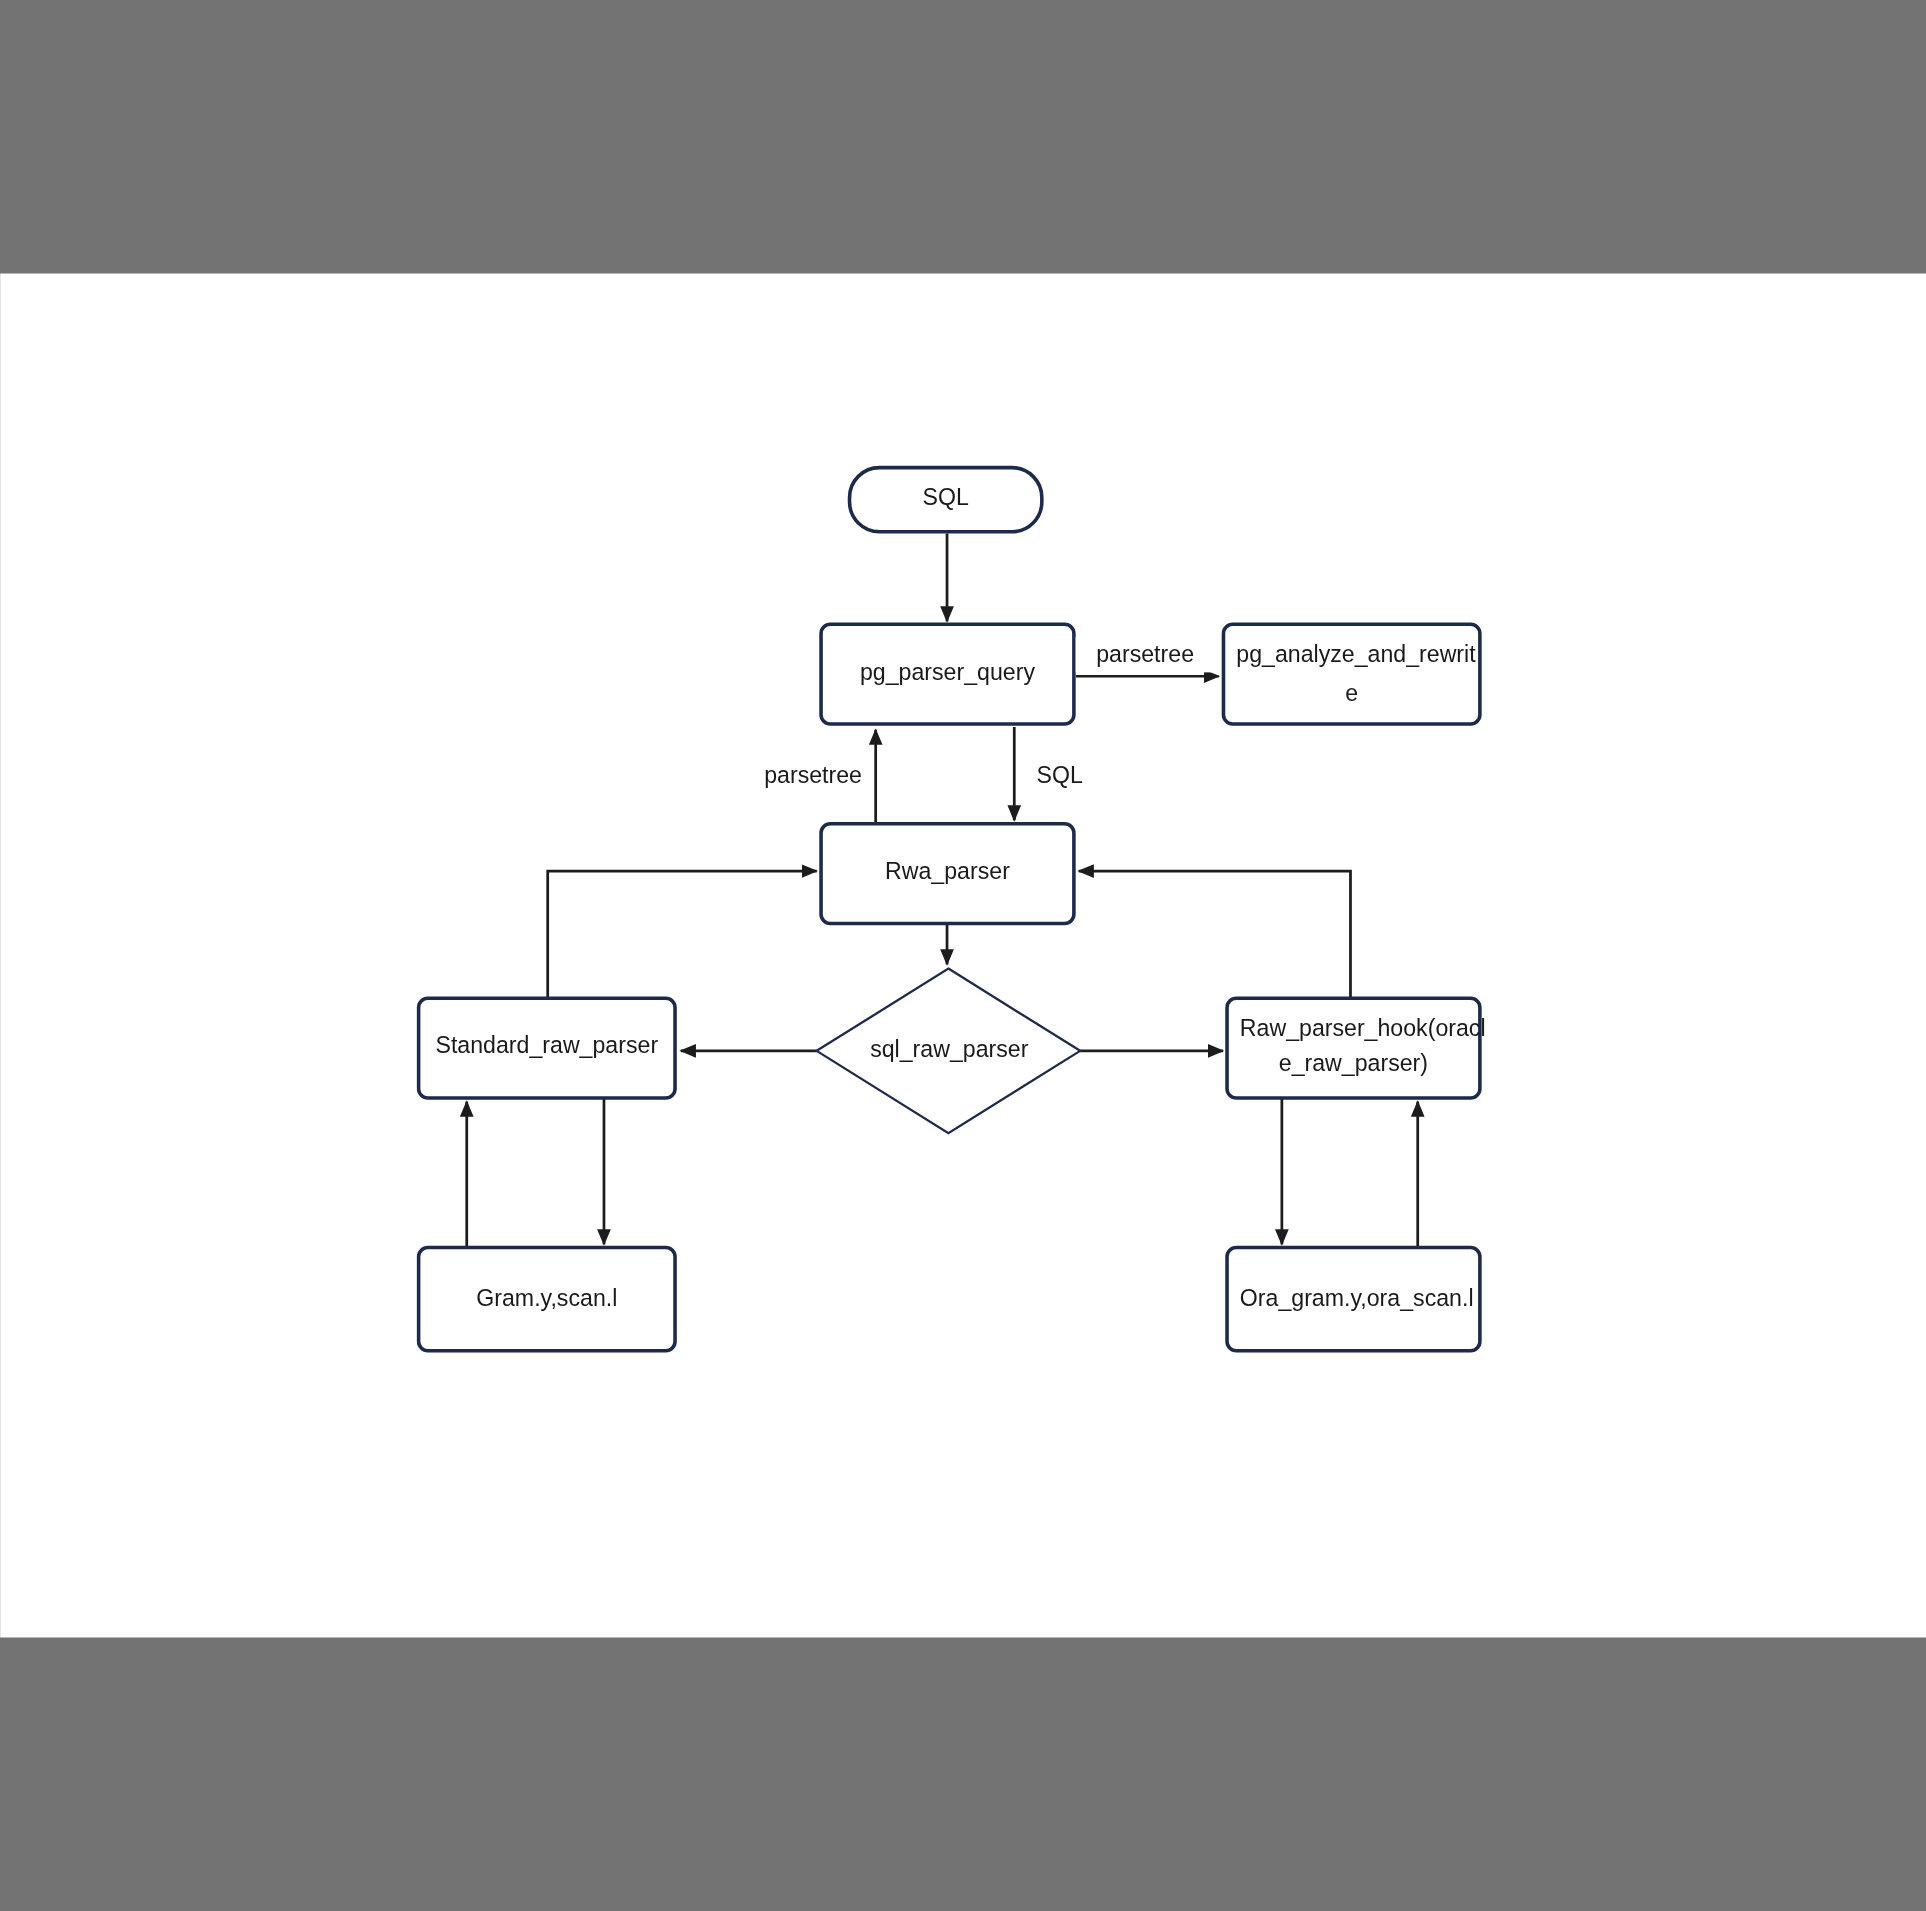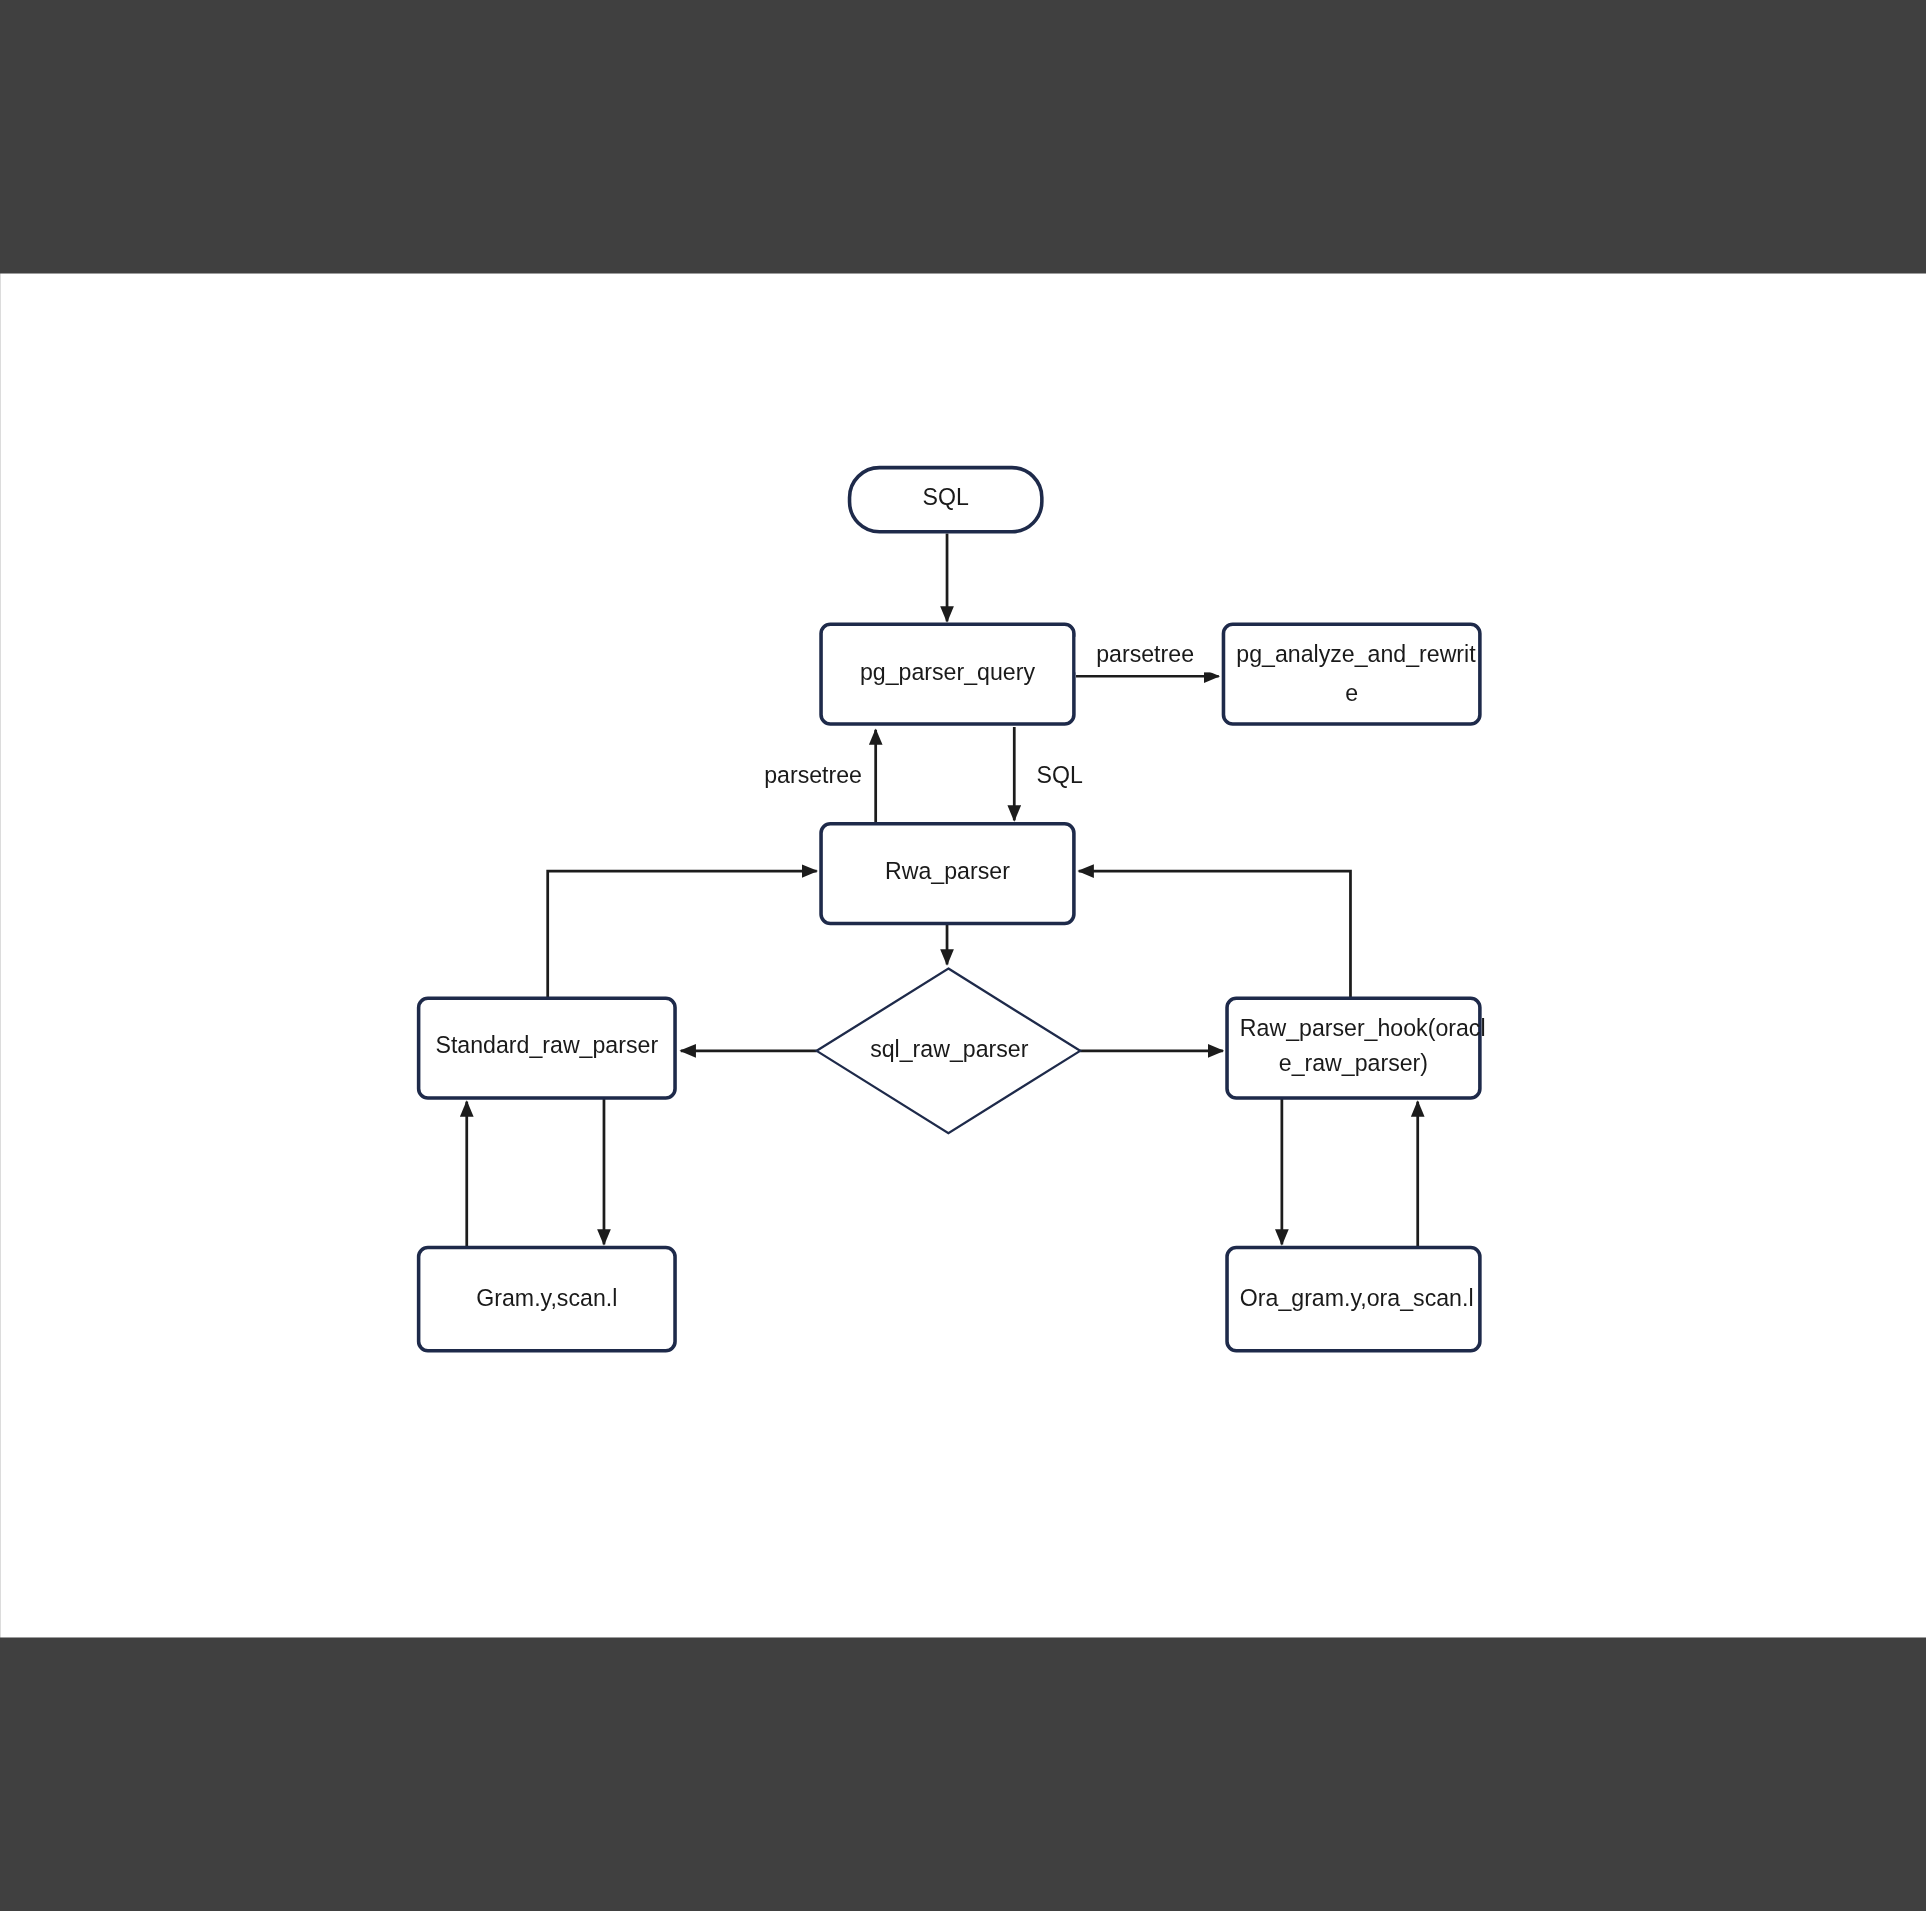--- a/index.html
+++ b/index.html
@@ -5,21 +5,21 @@
   html, body {
     margin: 0; padding: 0;
     background: #ffffff;
     font-family: "Liberation Sans", "DejaVu Sans", sans-serif;
     overflow: hidden;
     width: 100%; height: 100%;
   }
   #viewport {
     position: fixed; inset: 0;
     display: flex; align-items: center; justify-content: center;
-    background: #404040;
+    background: #737373;
   }
   #stage {
     position: relative;
     width: 541px; height: 383px;
     background: #ffffff;
     flex: none;
     transform-origin: center center;
   }
   #edges {
     position: absolute; left: 0; top: 0;

